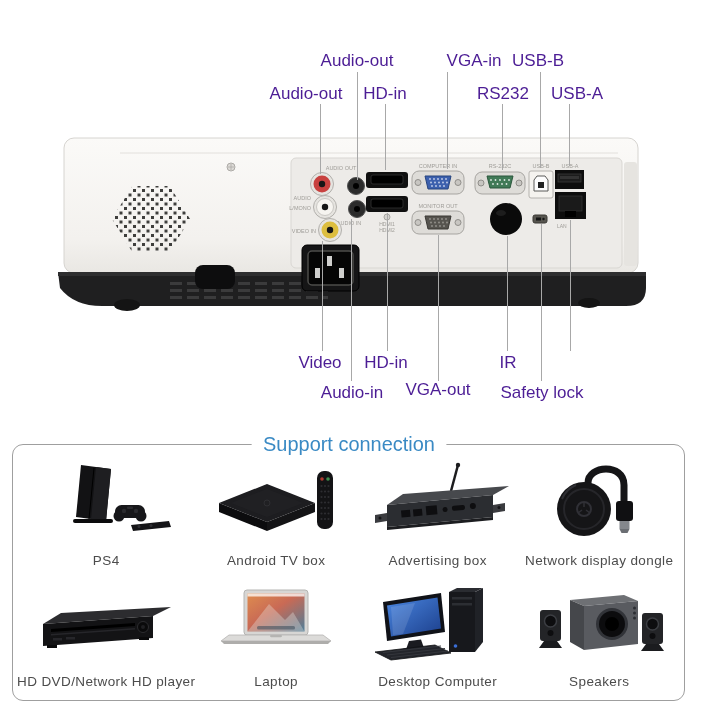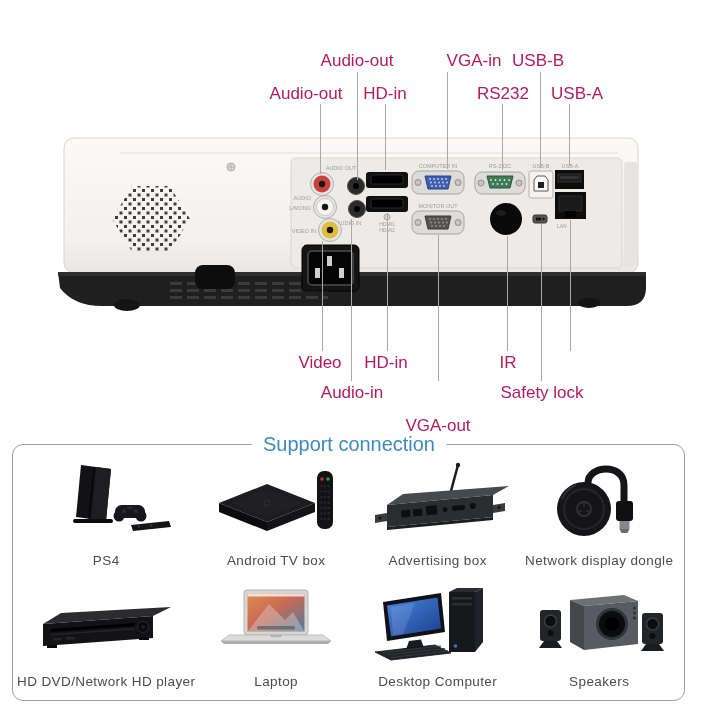--- a/index.html
+++ b/index.html
@@ -1,19 +1,19 @@
 <!DOCTYPE html>
 <html><head>
 <meta charset="utf-8">
 <style>
   html,body{margin:0;padding:0;background:#ffffff;}
   .page{position:relative;width:720px;height:720px;background:#fff;overflow:hidden;
         font-family:"Liberation Sans",sans-serif;}
   
-  .callout{position:absolute;font-size:17px;color:#be185d;white-space:nowrap;
+  .callout{position:absolute;font-size:17px;color:#4c1d95;white-space:nowrap;
            transform:translateX(-50%);line-height:19px;}
   .callout.left-align{transform:none;}
   
   .lead{position:absolute;width:1px;background:#a8a8a8;z-index:5;}
   
   .projector-svg{position:absolute;left:0;top:130px;width:720px;height:190px;z-index:1;}
   
   .grille{position:absolute;left:112px;top:186px;width:78px;height:66px;z-index:2;
     background-image:radial-gradient(circle,#3e3e3c 1.5px,transparent 1.9px),
                      radial-gradient(circle,#3e3e3c 1.5px,transparent 1.9px);
@@ -43,21 +43,21 @@
   <div class="callout" style="left:538px;top:51px;">USB-B</div>
   <div class="callout" style="left:306px;top:84px;">Audio-out</div>
   <div class="callout" style="left:385px;top:84px;">HD-in</div>
   <div class="callout" style="left:503px;top:84px;">RS232</div>
   <div class="callout" style="left:577px;top:84px;">USB-A</div>
 
   <div class="callout" style="left:320px;top:353px;">Video</div>
   <div class="callout" style="left:386px;top:353px;">HD-in</div>
   <div class="callout" style="left:508px;top:353px;">IR</div>
   <div class="callout" style="left:352px;top:383px;">Audio-in</div>
-  <div class="callout" style="left:438px;top:380px;margin-top:36px;">VGA-out</div>
+  <div class="callout" style="left:438px;top:380px;">VGA-out</div>
   <div class="callout" style="left:542px;top:383px;">Safety lock</div>
 
   <div class="lead" style="left:357px;top:72px;height:108px;"></div>
   <div class="lead" style="left:320px;top:104px;height:70px;"></div>
   <div class="lead" style="left:385px;top:104px;height:66px;"></div>
   <div class="lead" style="left:447px;top:72px;height:97px;"></div>
   <div class="lead" style="left:502px;top:104px;height:66px;"></div>
   <div class="lead" style="left:540px;top:72px;height:96px;"></div>
   <div class="lead" style="left:569px;top:104px;height:62px;"></div>
   <div class="lead" style="left:322px;top:241px;height:110px;"></div>

